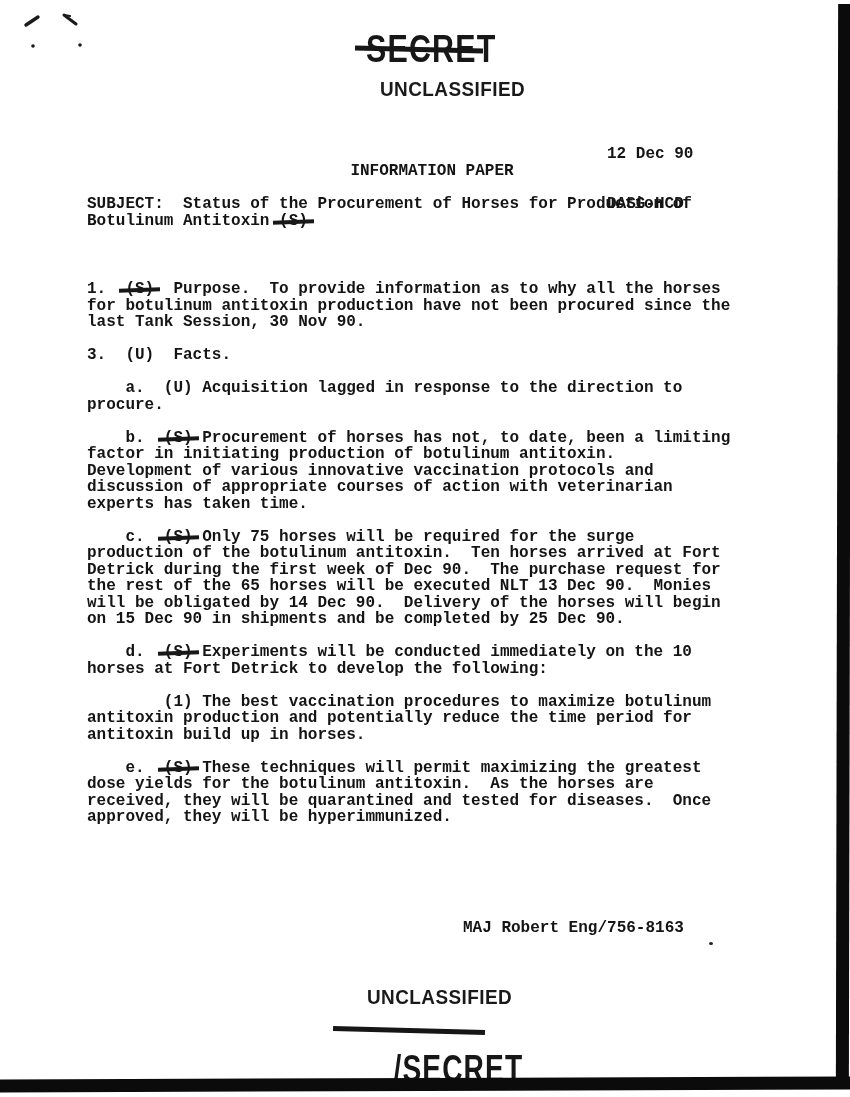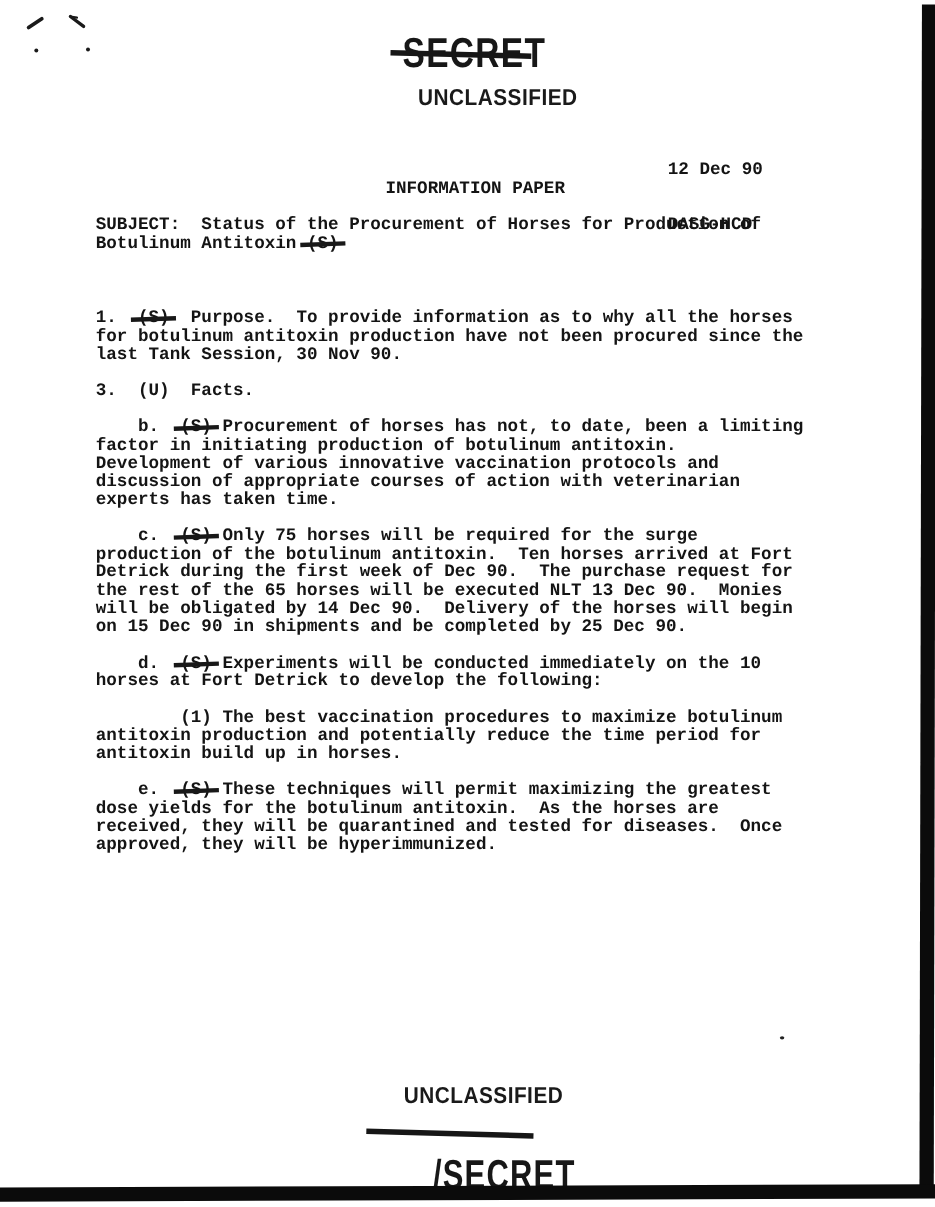--- a/index.html
+++ b/index.html
@@ -58,37 +58,39 @@
     <div>DASG-HCD</div>
   </div>
 
   <div class="abs mono title-row" style="top:163px;margin-left:28px;">INFORMATION PAPER</div>
 
   <div class="abs mono" style="left:87px; top:196px; width:710px;"><span>SUBJECT:  Status of the Procurement of Horses for Production of
 Botulinum Antitoxin </span><span class="struck">(S)</span></div>
 
   <div class="abs mono" style="left:87px; top:281px; width:715px;"><div class="para"><span>1.  </span><span class="struck">(S)</span><span>  Purpose.  To provide information as to why all the horses
 for botulinum antitoxin production have not been procured since the
-last Tank Session, 30 Nov 90.</span></div><div class="para"><span>3.  (U)  Facts.</span></div><div class="para"><span>    b.  </span><span class="struck">(S)</span><span> Procurement of horses has not, to date, been a limiting
+last Tank Session, 30 Nov 90.</span></div><div class="para"><span>3.  (U)  Facts.</span></div><div class="para"><span>    a.  (U) Acquisition lagged in response to the direction to
+procure.</span></div><div class="para"><span>    b.  </span><span class="struck">(S)</span><span> Procurement of horses has not, to date, been a limiting
 factor in initiating production of botulinum antitoxin.
 Development of various innovative vaccination protocols and
 discussion of appropriate courses of action with veterinarian
 experts has taken time.</span></div><div class="para"><span>    c.  </span><span class="struck">(S)</span><span> Only 75 horses will be required for the surge
 production of the botulinum antitoxin.  Ten horses arrived at Fort
 Detrick during the first week of Dec 90.  The purchase request for
 the rest of the 65 horses will be executed NLT 13 Dec 90.  Monies
 will be obligated by 14 Dec 90.  Delivery of the horses will begin
 on 15 Dec 90 in shipments and be completed by 25 Dec 90.</span></div><div class="para"><span>    d.  </span><span class="struck">(S)</span><span> Experiments will be conducted immediately on the 10
 horses at Fort Detrick to develop the following:</span></div><div class="para"><span>        (1) The best vaccination procedures to maximize botulinum
 antitoxin production and potentially reduce the time period for
 antitoxin build up in horses.</span></div><div class="para"><span>    e.  </span><span class="struck">(S)</span><span> These techniques will permit maximizing the greatest
 dose yields for the botulinum antitoxin.  As the horses are
 received, they will be quarantined and tested for diseases.  Once
 approved, they will be hyperimmunized.</span></div></div>
 
+  <div class="abs mono" style="left:463px; top:920px;">MAJ Robert Eng/756-8163</div>
   <div class="dot" style="left:709px; top:942px;"></div>
 
 
   <div class="abs stamp-unclass" style="left:367px; top:986px;">UNCLASSIFIED</div>
 
   <div class="abs" style="left:340px; top:1012px;">
     <span class="stamp-secret" style="display:inline-block; transform:scaleX(0.74); transform-origin:left top;">
       <span>/</span><span>SECRET</span>
     </span>
   </div>

